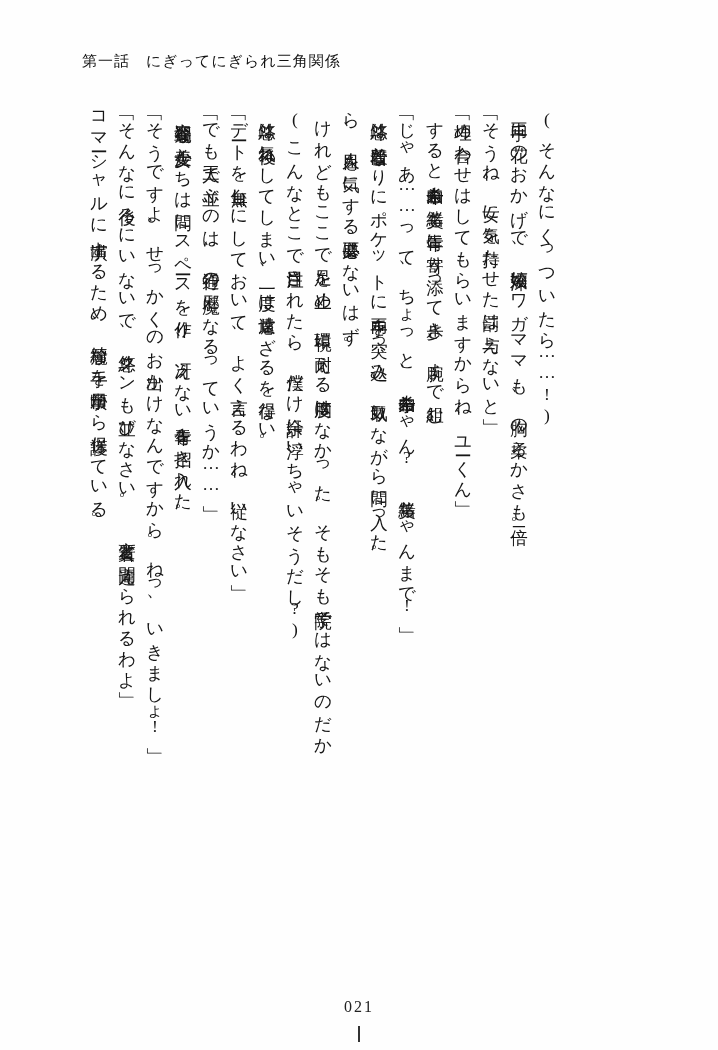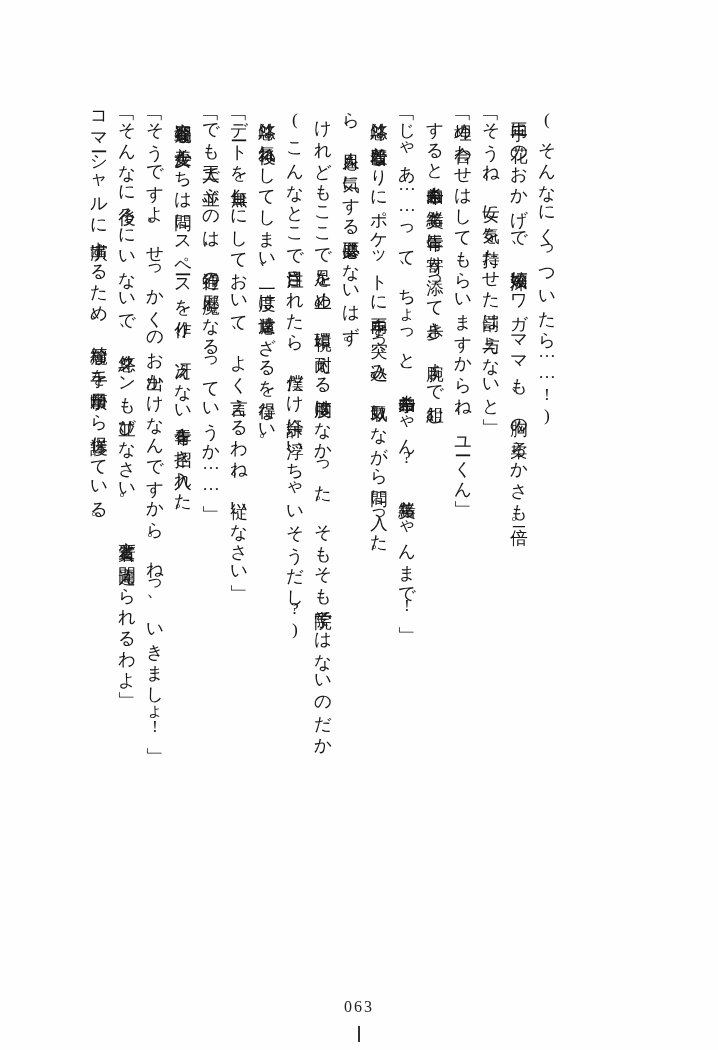--- a/index.html
+++ b/index.html
@@ -87,20 +87,23 @@
     width: 2px;
     height: 16px;
     background: #333;
   }
 </style>
 </head>
 <body>
 
 <div class="page">
 
+  <div class="running-head">
+    <span class="rh-num">第一話</span><span>にぎってにぎられ三角関係</span>
+  </div>
 
   <div class="body-text">
     <div class="vline">コマーシャルに出演するため、綺麗な手を常日頃から保護している。</div>
     <div class="vline indent">「そんなに後ろにいないで、悠斗クンも並びなさい。　変質者と間違えられるわよ」</div>
     <div class="vline indent">「そうですよ、せっかくのお出かけなんですから。ねっ、いきましょ!」</div>
     <div class="vline indent">容姿端麗な美少女たちは間にスペースを作り、冴えない青年を招き入れた。</div>
     <div class="vline indent">「でも三人で並ぶのは、通行の邪魔になるっていうか……」</div>
     <div class="vline indent">「デートを台無しにしておいて、よく言えるわね。従いなさい」</div>
     <div class="vline indent">悠斗は気後れしてしまい、一度は遠慮せざるを得ない。</div>
     <div class="vline indent">(こんなとこで注目されたら、僕だけ余計に浮いちゃいそうだし?)</div>
@@ -108,16 +111,16 @@
     <div class="vline">ら、人目を気にする必要はないはず。</div>
     <div class="vline indent">悠斗は普段着なりにポケットに両手を突っ込み、気取りながら間に入った。</div>
     <div class="vline indent">「じゃあ……って、ちょっと、由希奈ちゃん?　美緒ちゃんまで!」</div>
     <div class="vline indent">すると由希奈も美緒も青年に寄り添って歩き、腕まで組む。</div>
     <div class="vline indent">「埋め合わせはしてもらいますからね、ユーくん」</div>
     <div class="vline indent">「そうね。女に気を持たせた罰は与えないと」</div>
     <div class="vline indent">両手に花のおかげで、嫉妬深いワガママも、胸の柔らかさも二倍。</div>
     <div class="vline indent">(そんなにくっついたら……!)</div>
   </div>
 
-  <div class="page-number">063</div>
+  <div class="page-number">021</div>
   <div class="spine-mark"></div>
 
 </div>
 
 </body></html>

